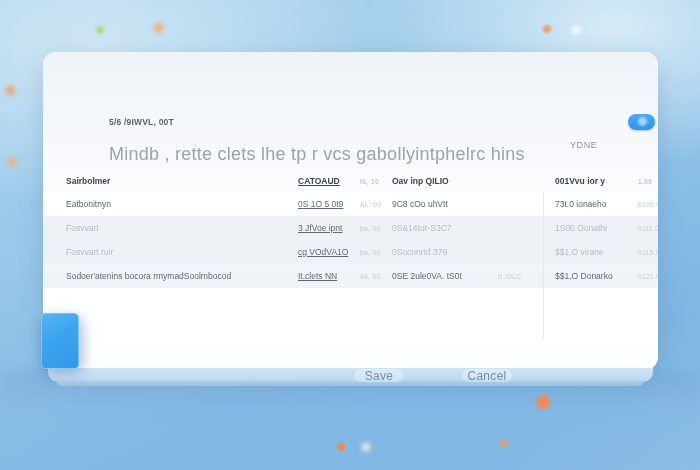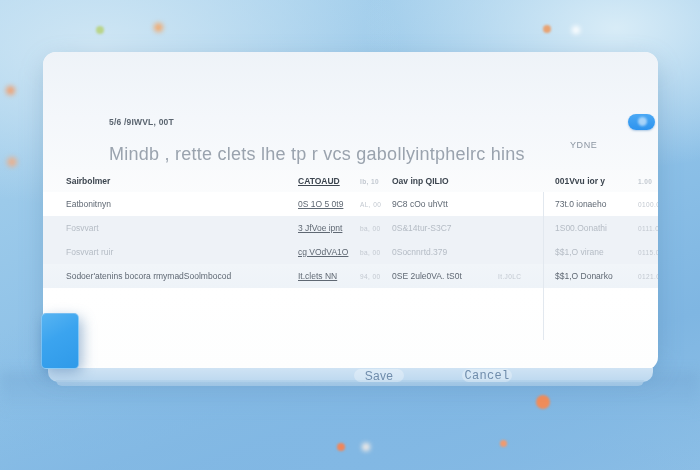--- a/index.html
+++ b/index.html
@@ -189,21 +189,21 @@
     background: rgba(255,255,255,0.30);
     display: flex;
     align-items: center;
     justify-content: center;
     font-size: 12px;
     color: #6f8cab;
     filter: blur(0.75px);
     letter-spacing: 0.3px;
   }
   #btn-primary  { left: 354px; width: 50px; }
-  #btn-secondary{ left: 462px; width: 50px; font-family: Liberation Mono, monospace; }
+  #btn-secondary{ left: 462px; width: 50px; }
 </style>
 </head>
 <body>
 
 <div id="backdrop"></div>
 <div id="backdrop-sheen"></div>
 <div id="dot-layer">
     <div class="dot" style="left: 96px; top: 26px; width: 8px; height: 8px; background: rgb(185, 212, 138);"></div>
     <div class="dot glow" style="left: 153.5px; top: 22.5px; width: 9px; height: 9px; background: rgb(243, 168, 106);"></div>
     <div class="dot glow" style="left: 5.5px; top: 85.5px; width: 9px; height: 9px; background: rgb(240, 160, 112);"></div>

